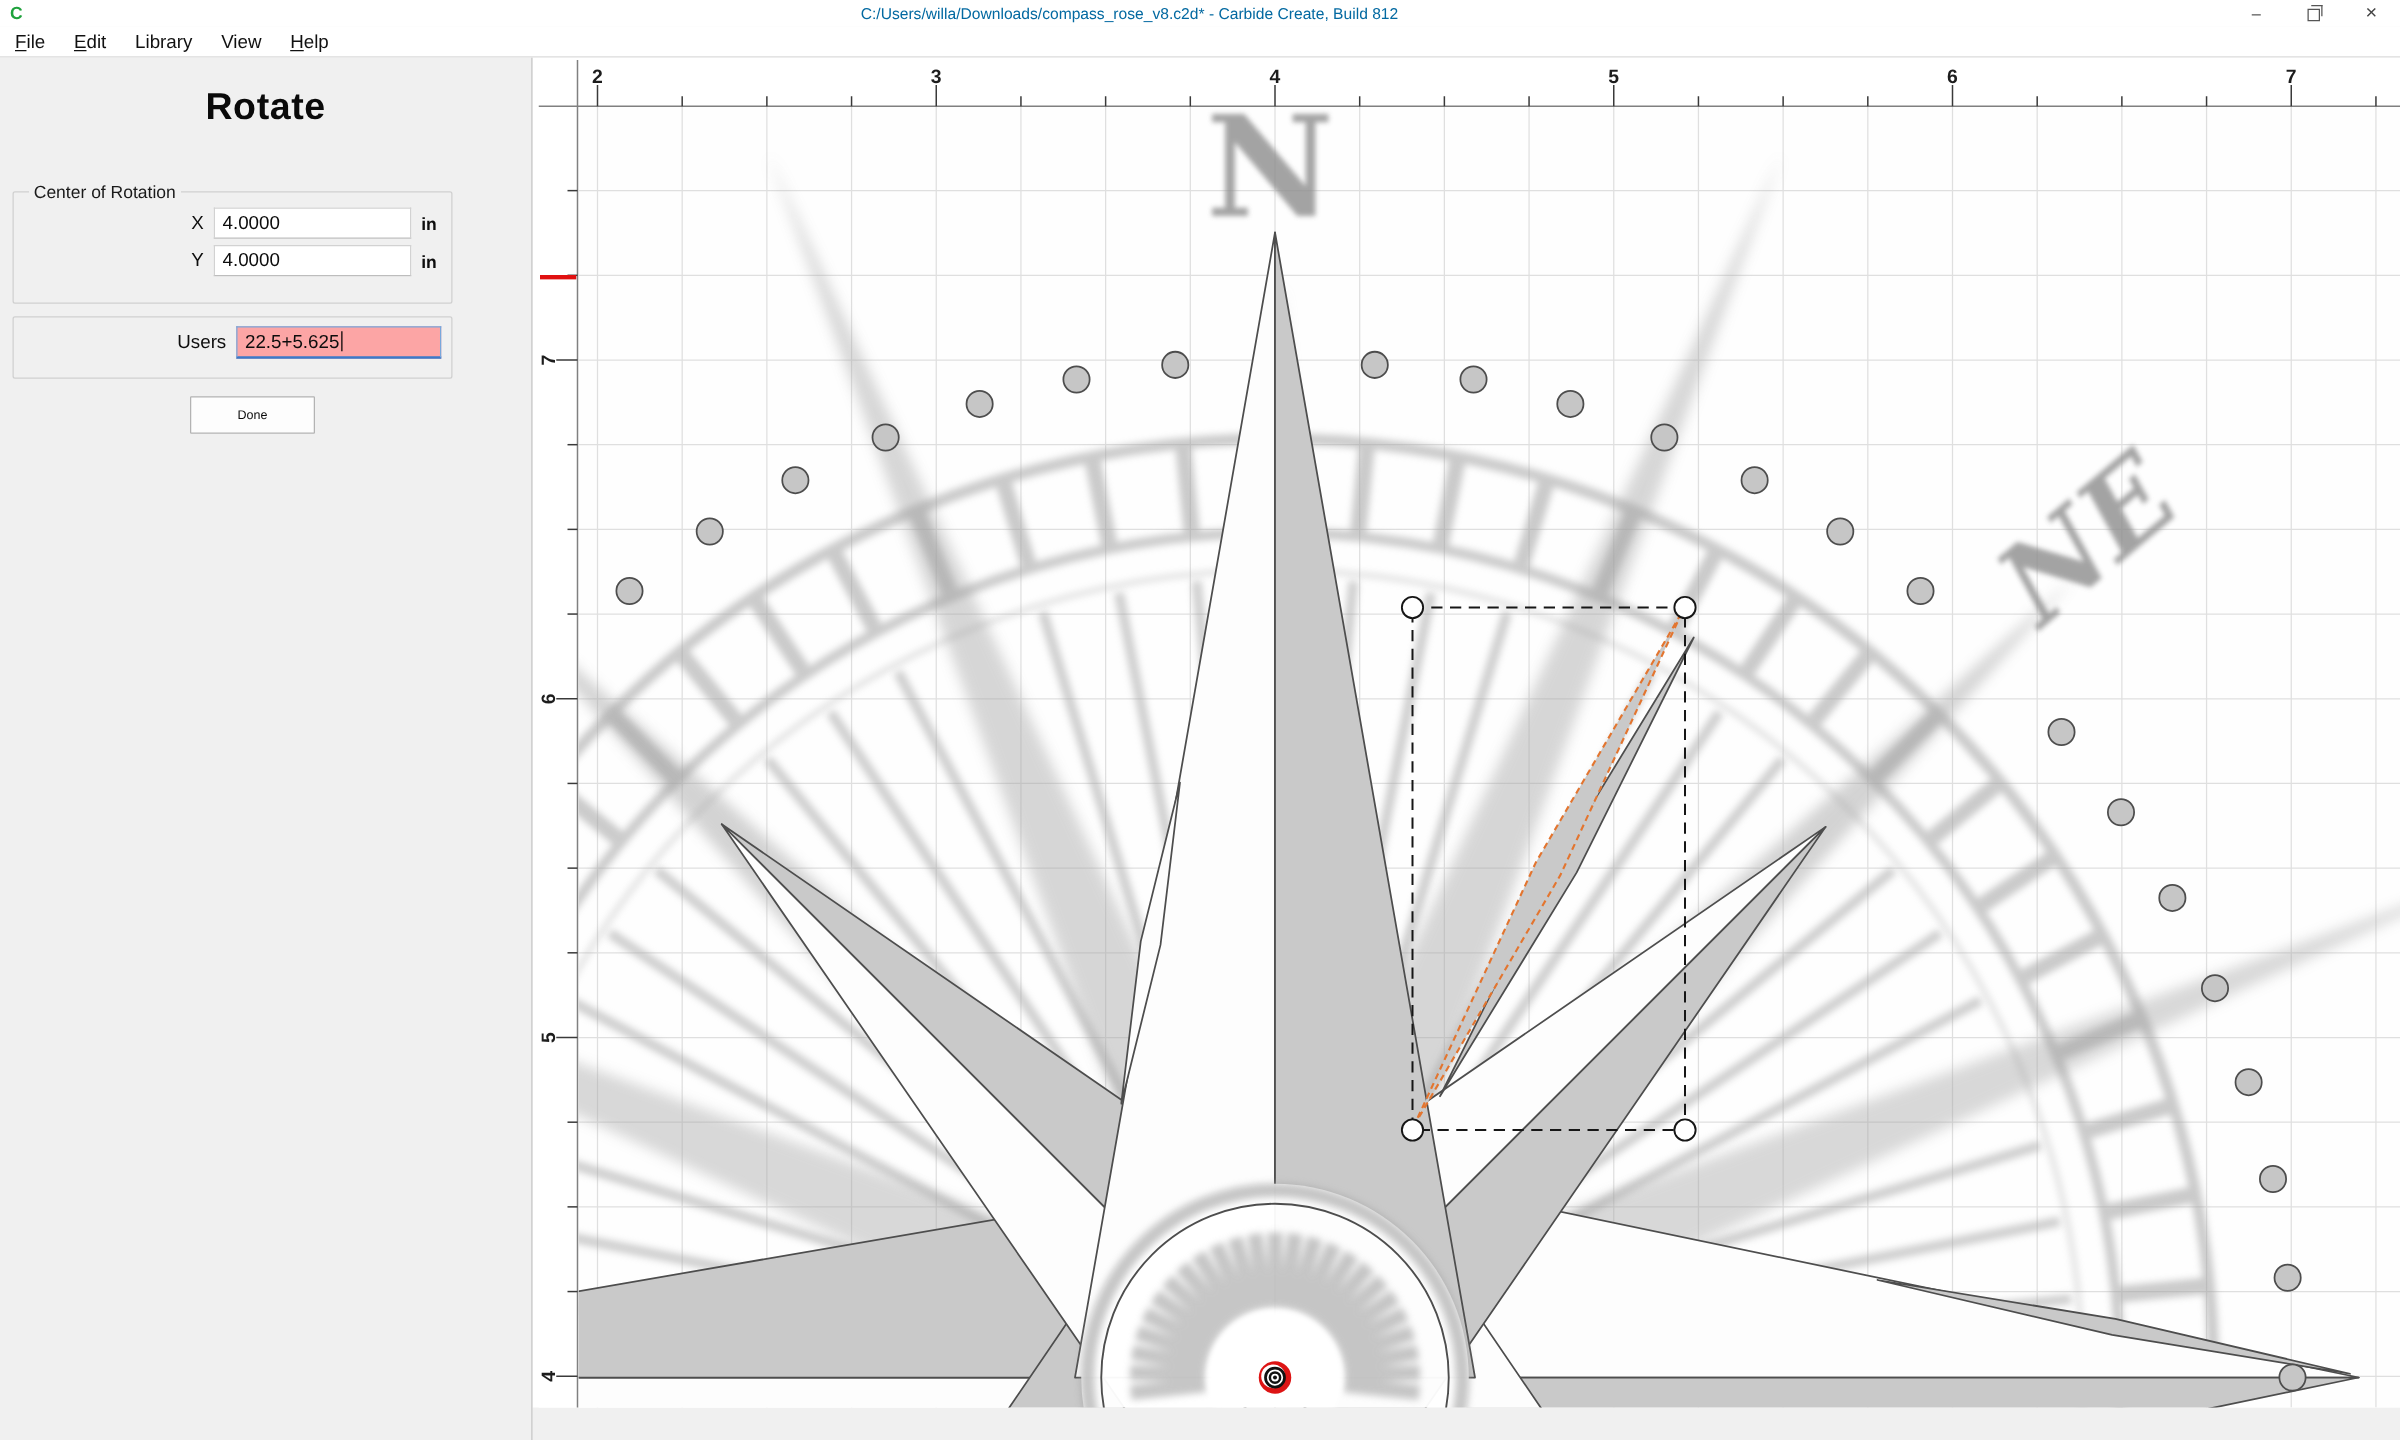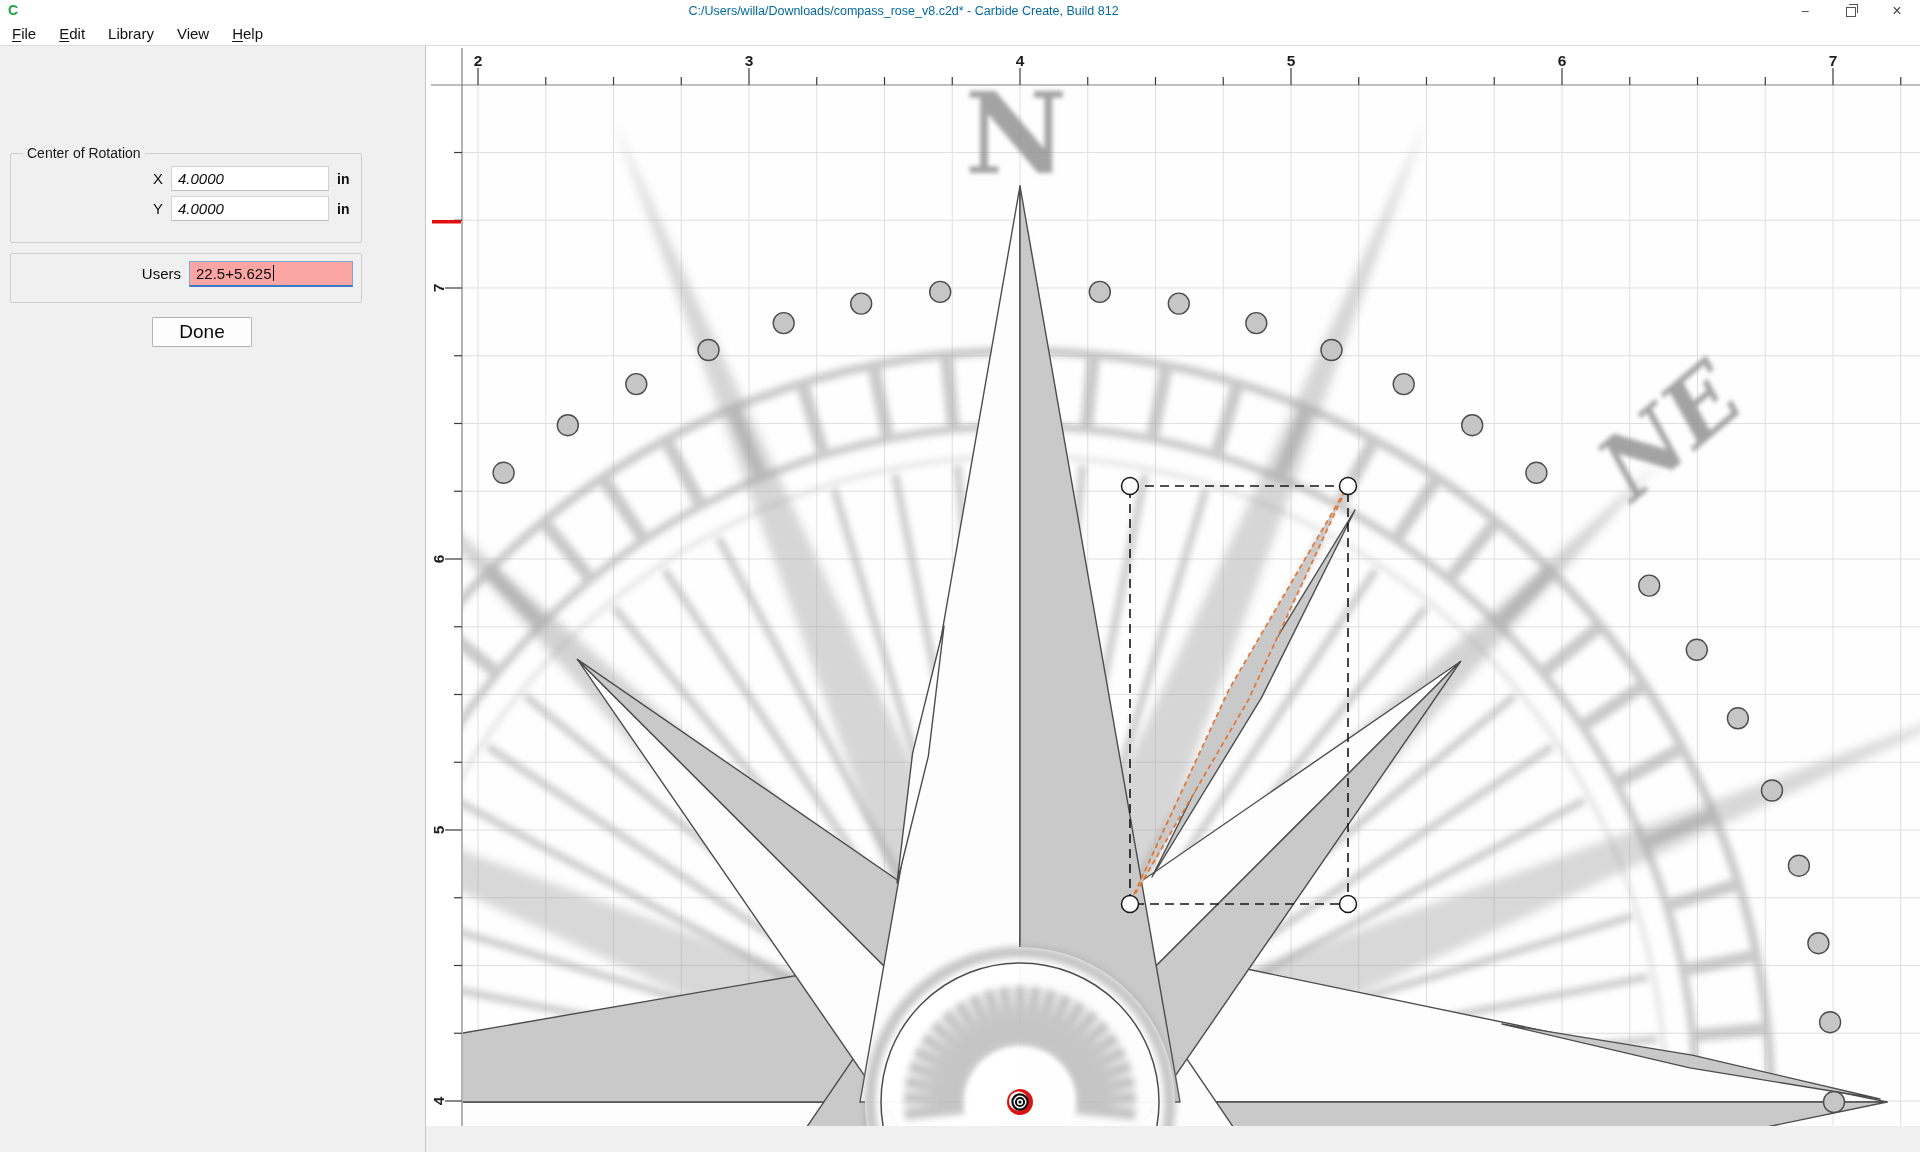--- a/index.html
+++ b/index.html
@@ -29,30 +29,30 @@
   .panel-title{position:absolute;top:24px;left:0;width:100%;text-align:center;
          font-size:30px;font-weight:bold;color:#0a0a0a;letter-spacing:.5px;}
   fieldset{position:absolute;left:10px;width:352px;border:1px solid #cfcfcf;border-radius:2px;
          margin:0;padding:0 8px 8px 8px;background:transparent;box-sizing:border-box;}
   legend{font-size:14px;color:#1a1a1a;padding:0 4px;margin-left:4px;}
   .group-center{top:100px;height:98px;}
   .group-angle{top:208px;height:50px;}
   .frow{display:flex;align-items:center;justify-content:flex-end;gap:8px;height:25px;margin-top:5px;}
   .frow label{font-size:15px;color:#0d0d0d;}
   .txt-input{width:150px;height:23px;border:1px solid #d2d2d2;border-bottom-color:#bdbdbd;background:#fff;
-         font-size:15px;font-family:inherit;color:#0d0d0d;padding:0 0 0 6px;box-sizing:content-box;font-style:italic;}
+         font-size:15px;font-family:inherit;color:#0d0d0d;padding:0 0 0 6px;box-sizing:content-box;}
   .unit{font-size:14px;color:#0d0d0d;width:16px;font-weight:bold;}
   .angle-row{margin-top:7px;}
   .angle-input{width:156px;height:23px;background:#fca5a5;border:1px solid #78a7dc;border-bottom:2px solid #3a79c9;
          font-size:15px;color:#0d0d0d;display:flex;align-items:center;padding-left:6px;}
   .caret{display:inline-block;width:1.5px;height:16px;background:#000;margin-left:1px;
          animation:blink 1.1s steps(1) infinite;}
   @keyframes blink{50%{opacity:0;}}
   .done-btn{position:absolute;left:152px;top:272px;width:100px;height:30px;background:#fdfdfd;
-         border:1px solid #b3b3b3;font-size:19px;color:#0a0a0a;font-family:inherit;border-radius:1px;}
+         border:1px solid #b3b3b3;font-size:10px;color:#0a0a0a;font-family:inherit;border-radius:1px;}
 
   
   #cv{position:absolute;left:0;top:0;z-index:1;}
 </style>
 </head>
 <body>
 
 <svg id="cv" width="1920" height="1152" viewBox="0 0 1920 1152">
   <defs>
     <clipPath id="cclip">
@@ -349,20 +349,21 @@
 
 <div class="menubar" id="menubar">
     <span class="menu-item"><u>F</u>ile</span>
     <span class="menu-item"><u>E</u>dit</span>
     <span class="menu-item">Library</span>
     <span class="menu-item">View</span>
     <span class="menu-item"><u>H</u>elp</span>
   </div>
 
 <div class="panel">
+  <div class="panel-title">Rotate</div>
 
   <fieldset class="group-center">
     <legend>Center of Rotation</legend>
     <div class="frow">
       <label>X</label>
       <input class="txt-input" value="4.0000" style="">
       <span class="unit">in</span>
     </div>
     <div class="frow">
       <label>Y</label>

